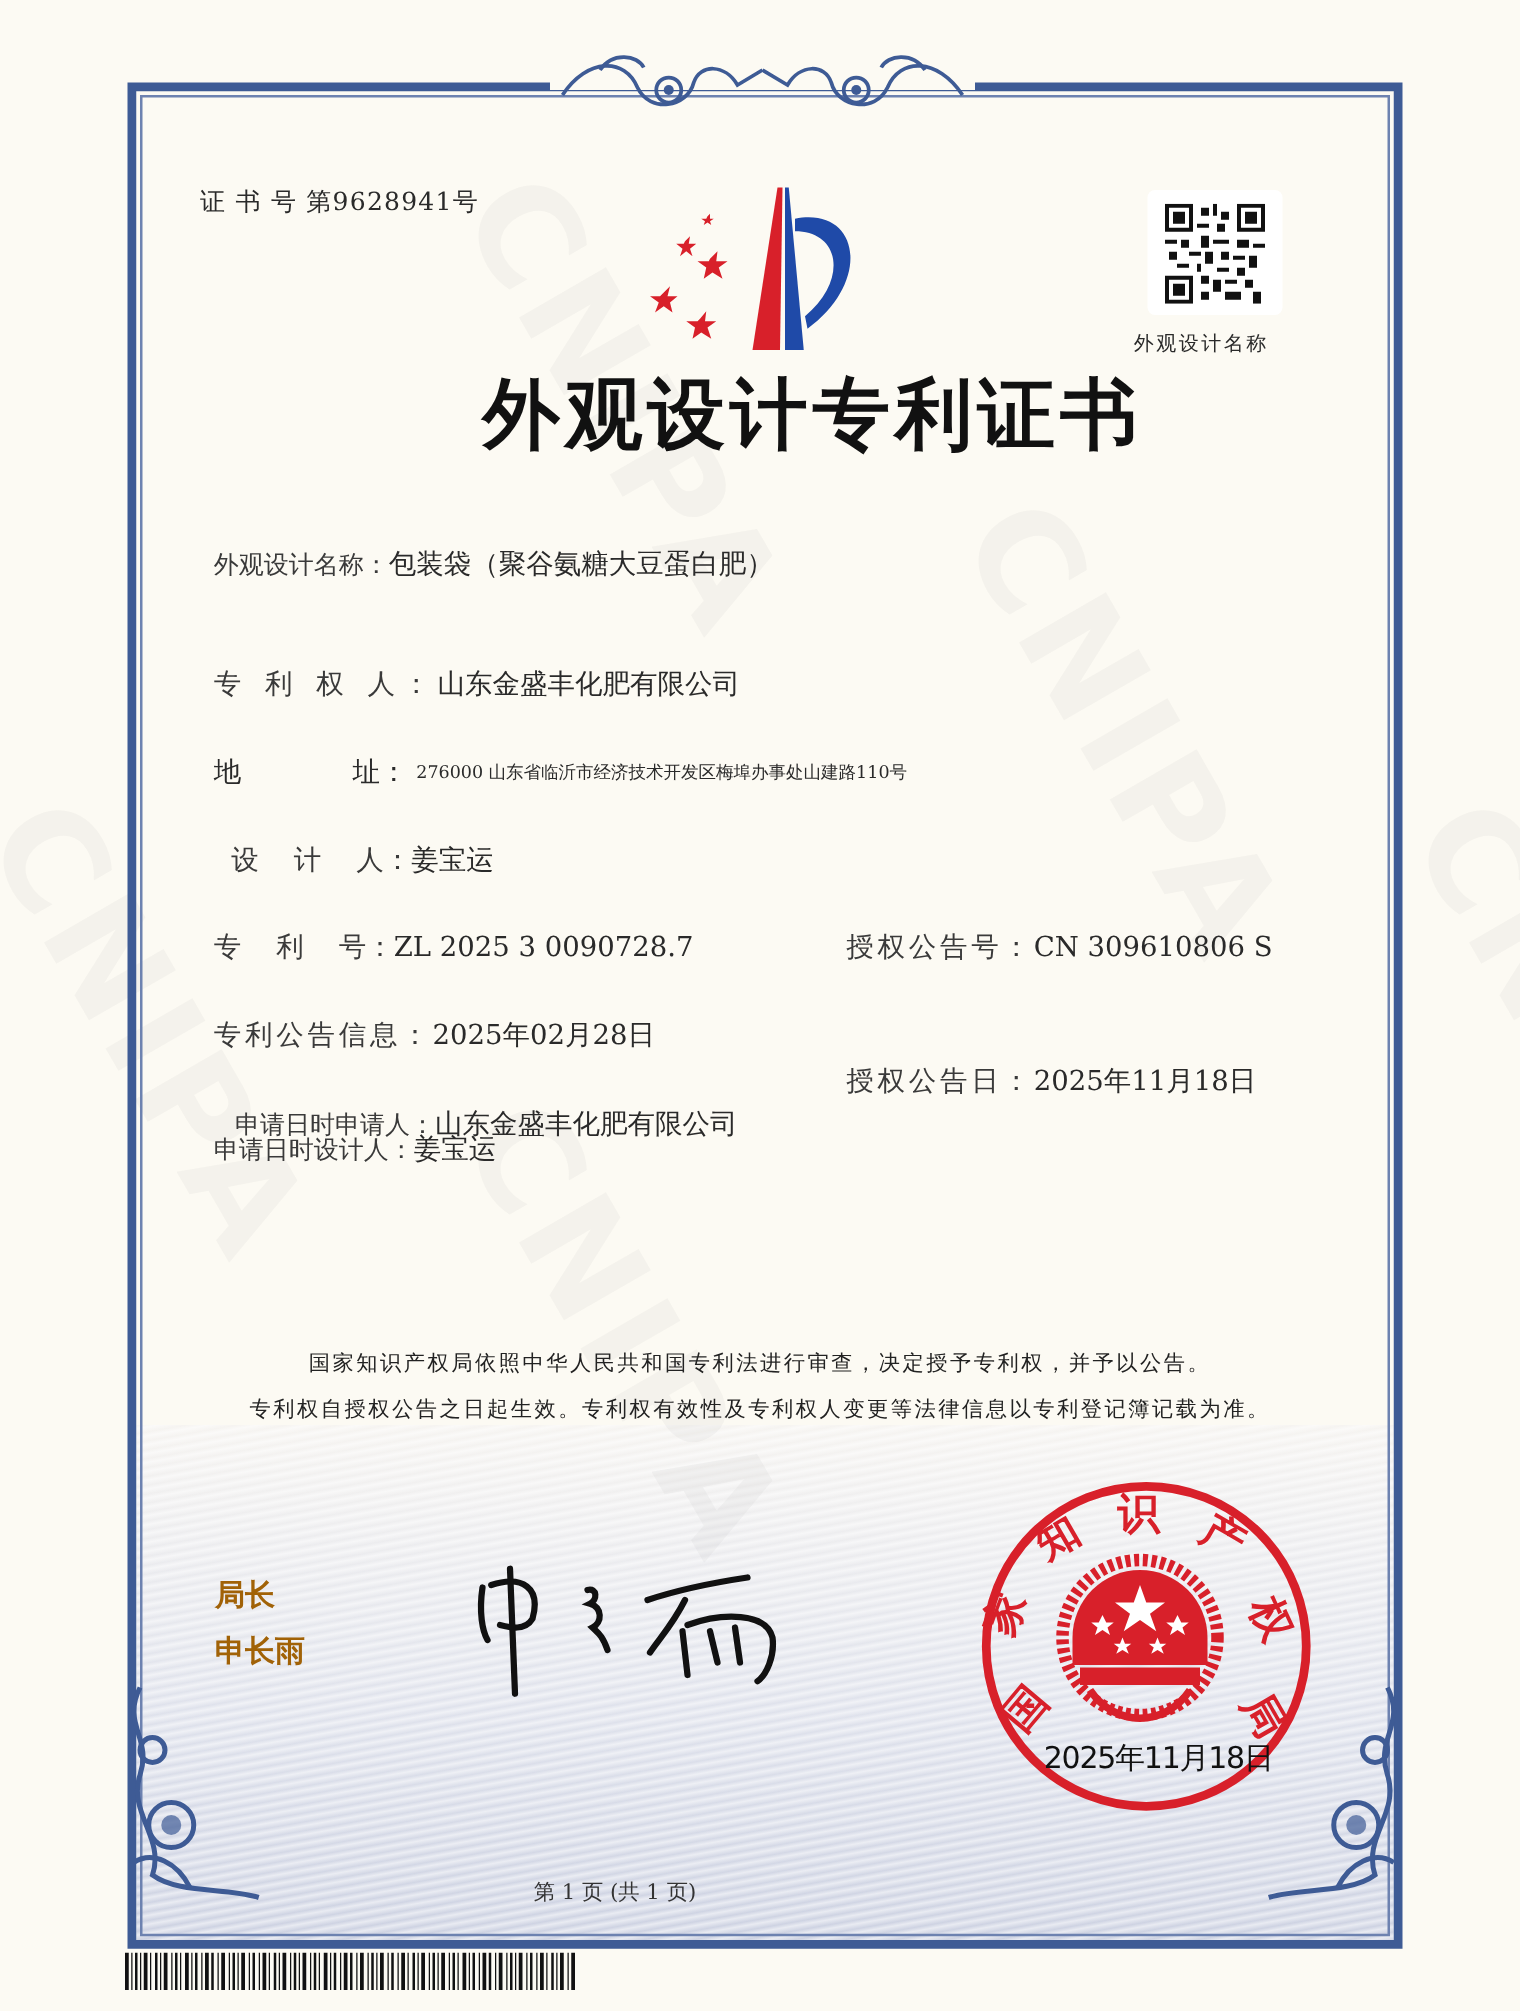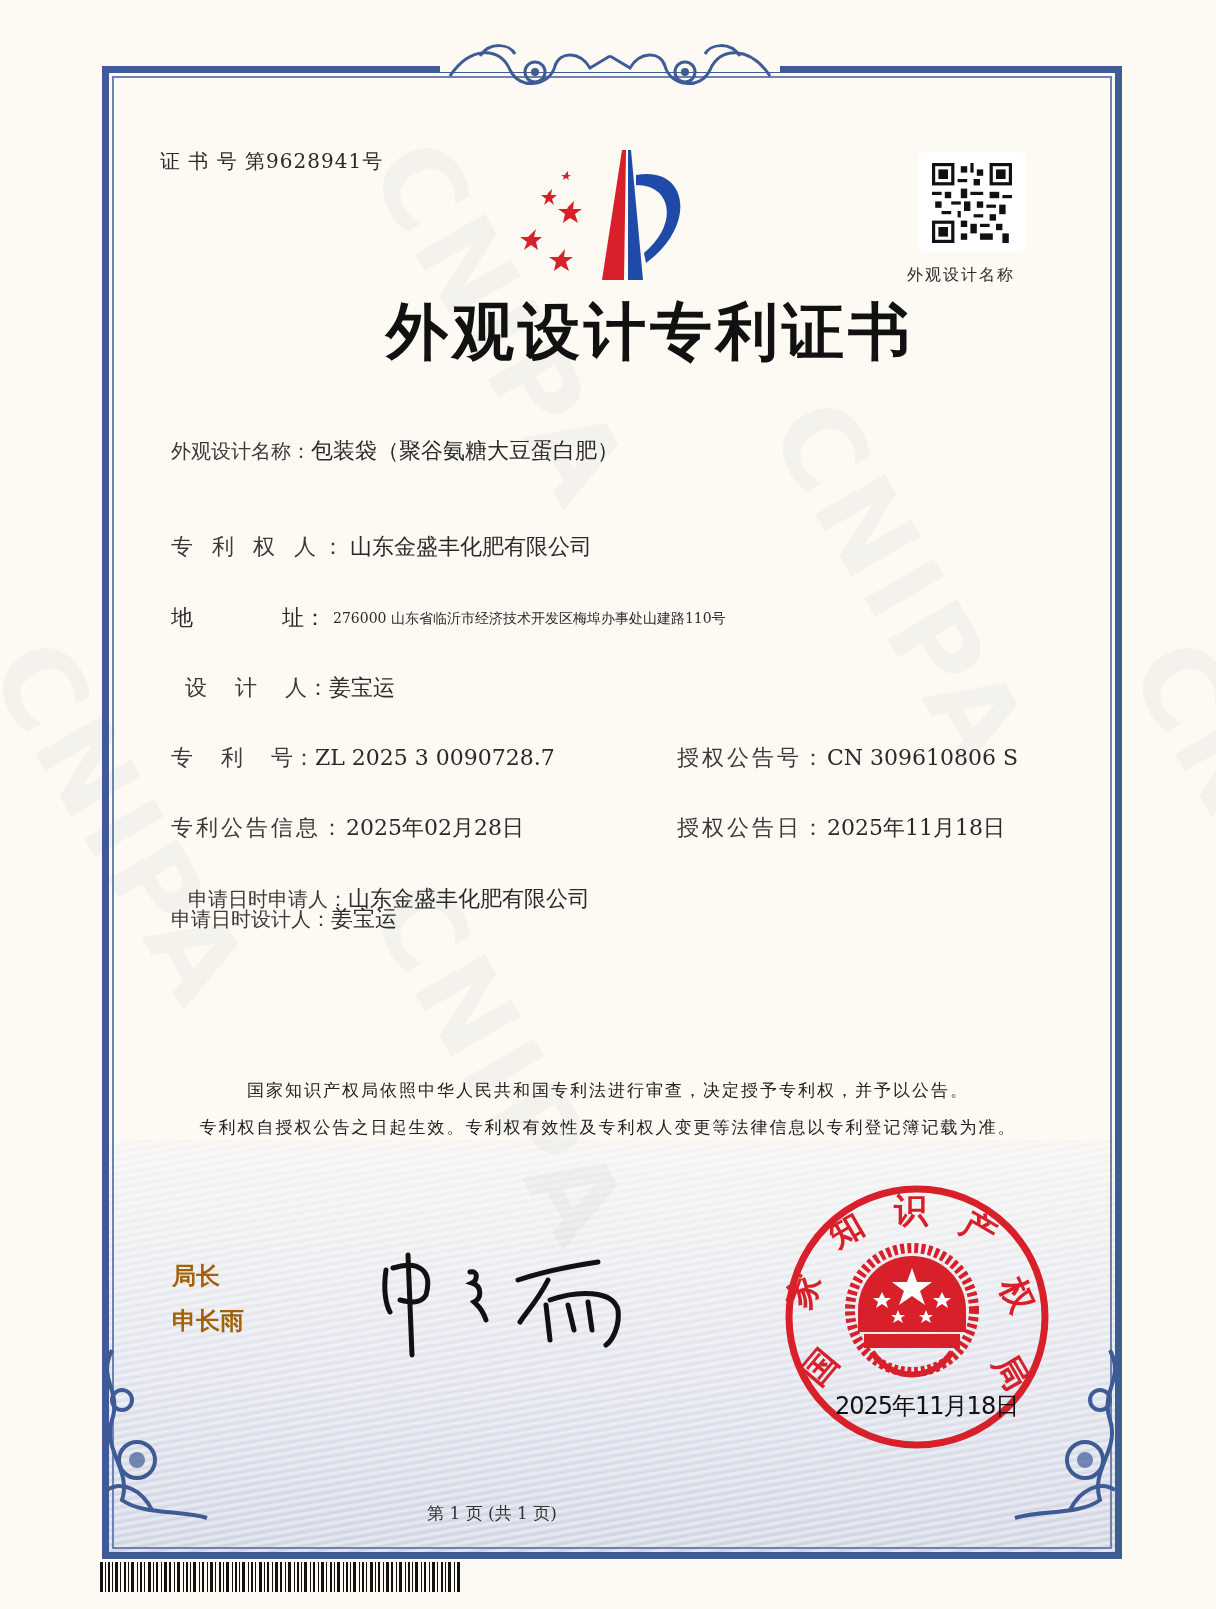--- a/index.html
+++ b/index.html
@@ -188,21 +188,21 @@
 <div class="field" style="left:171px;top:743px;">
   <span class="label" style="white-space:pre;">专    利    号：</span><span class="value">ZL 2025 3 0090728.7</span>
 </div>
 <div class="field" style="left:677px;top:743px;">
   <span class="label" style="letter-spacing:3px;">授权公告号：</span><span class="value">CN 309610806 S</span>
 </div>
 
 <div class="field" style="left:171px;top:813px;">
   <span class="label" style="letter-spacing:3px;">专利公告信息：</span><span class="value">2025年02月28日</span>
 </div>
-<div class="field" style="left:677px;top:813px;">
+<div class="field" style="left:677px;top:850px;">
   <span class="label" style="letter-spacing:3px;">授权公告日：</span><span class="value">2025年11月18日</span>
 </div>
 
 <div class="field" style="left:171px;top:884px;margin-left:17px;">
   <span class="label lbl-sans">申请日时申请人：</span><span class="value">山东金盛丰化肥有限公司</span>
 </div>
 
 <div class="field" style="left:171px;top:904px;">
   <span class="label lbl-sans">申请日时设计人：</span><span class="value">姜宝运</span>
 </div>

